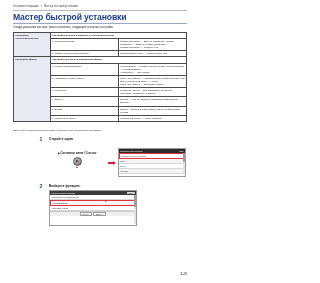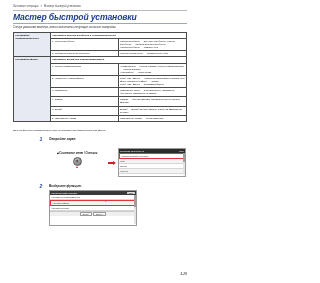--- a/index.html
+++ b/index.html
@@ -13,21 +13,20 @@
     font-family: "Liberation Sans", sans-serif;
     color: #231f20;
     overflow: hidden;
     position: relative;
   }
 
   .page {
     position: absolute;
     inset: 0;
     padding: 0;
-    font-style: italic;
   }
 
   
   .breadcrumb {
     position: absolute;
     left: 13px;
     top: 4.5px;
     font-size: 2.6px;
     letter-spacing: 0.05px;
     color: #3b3b3b;

